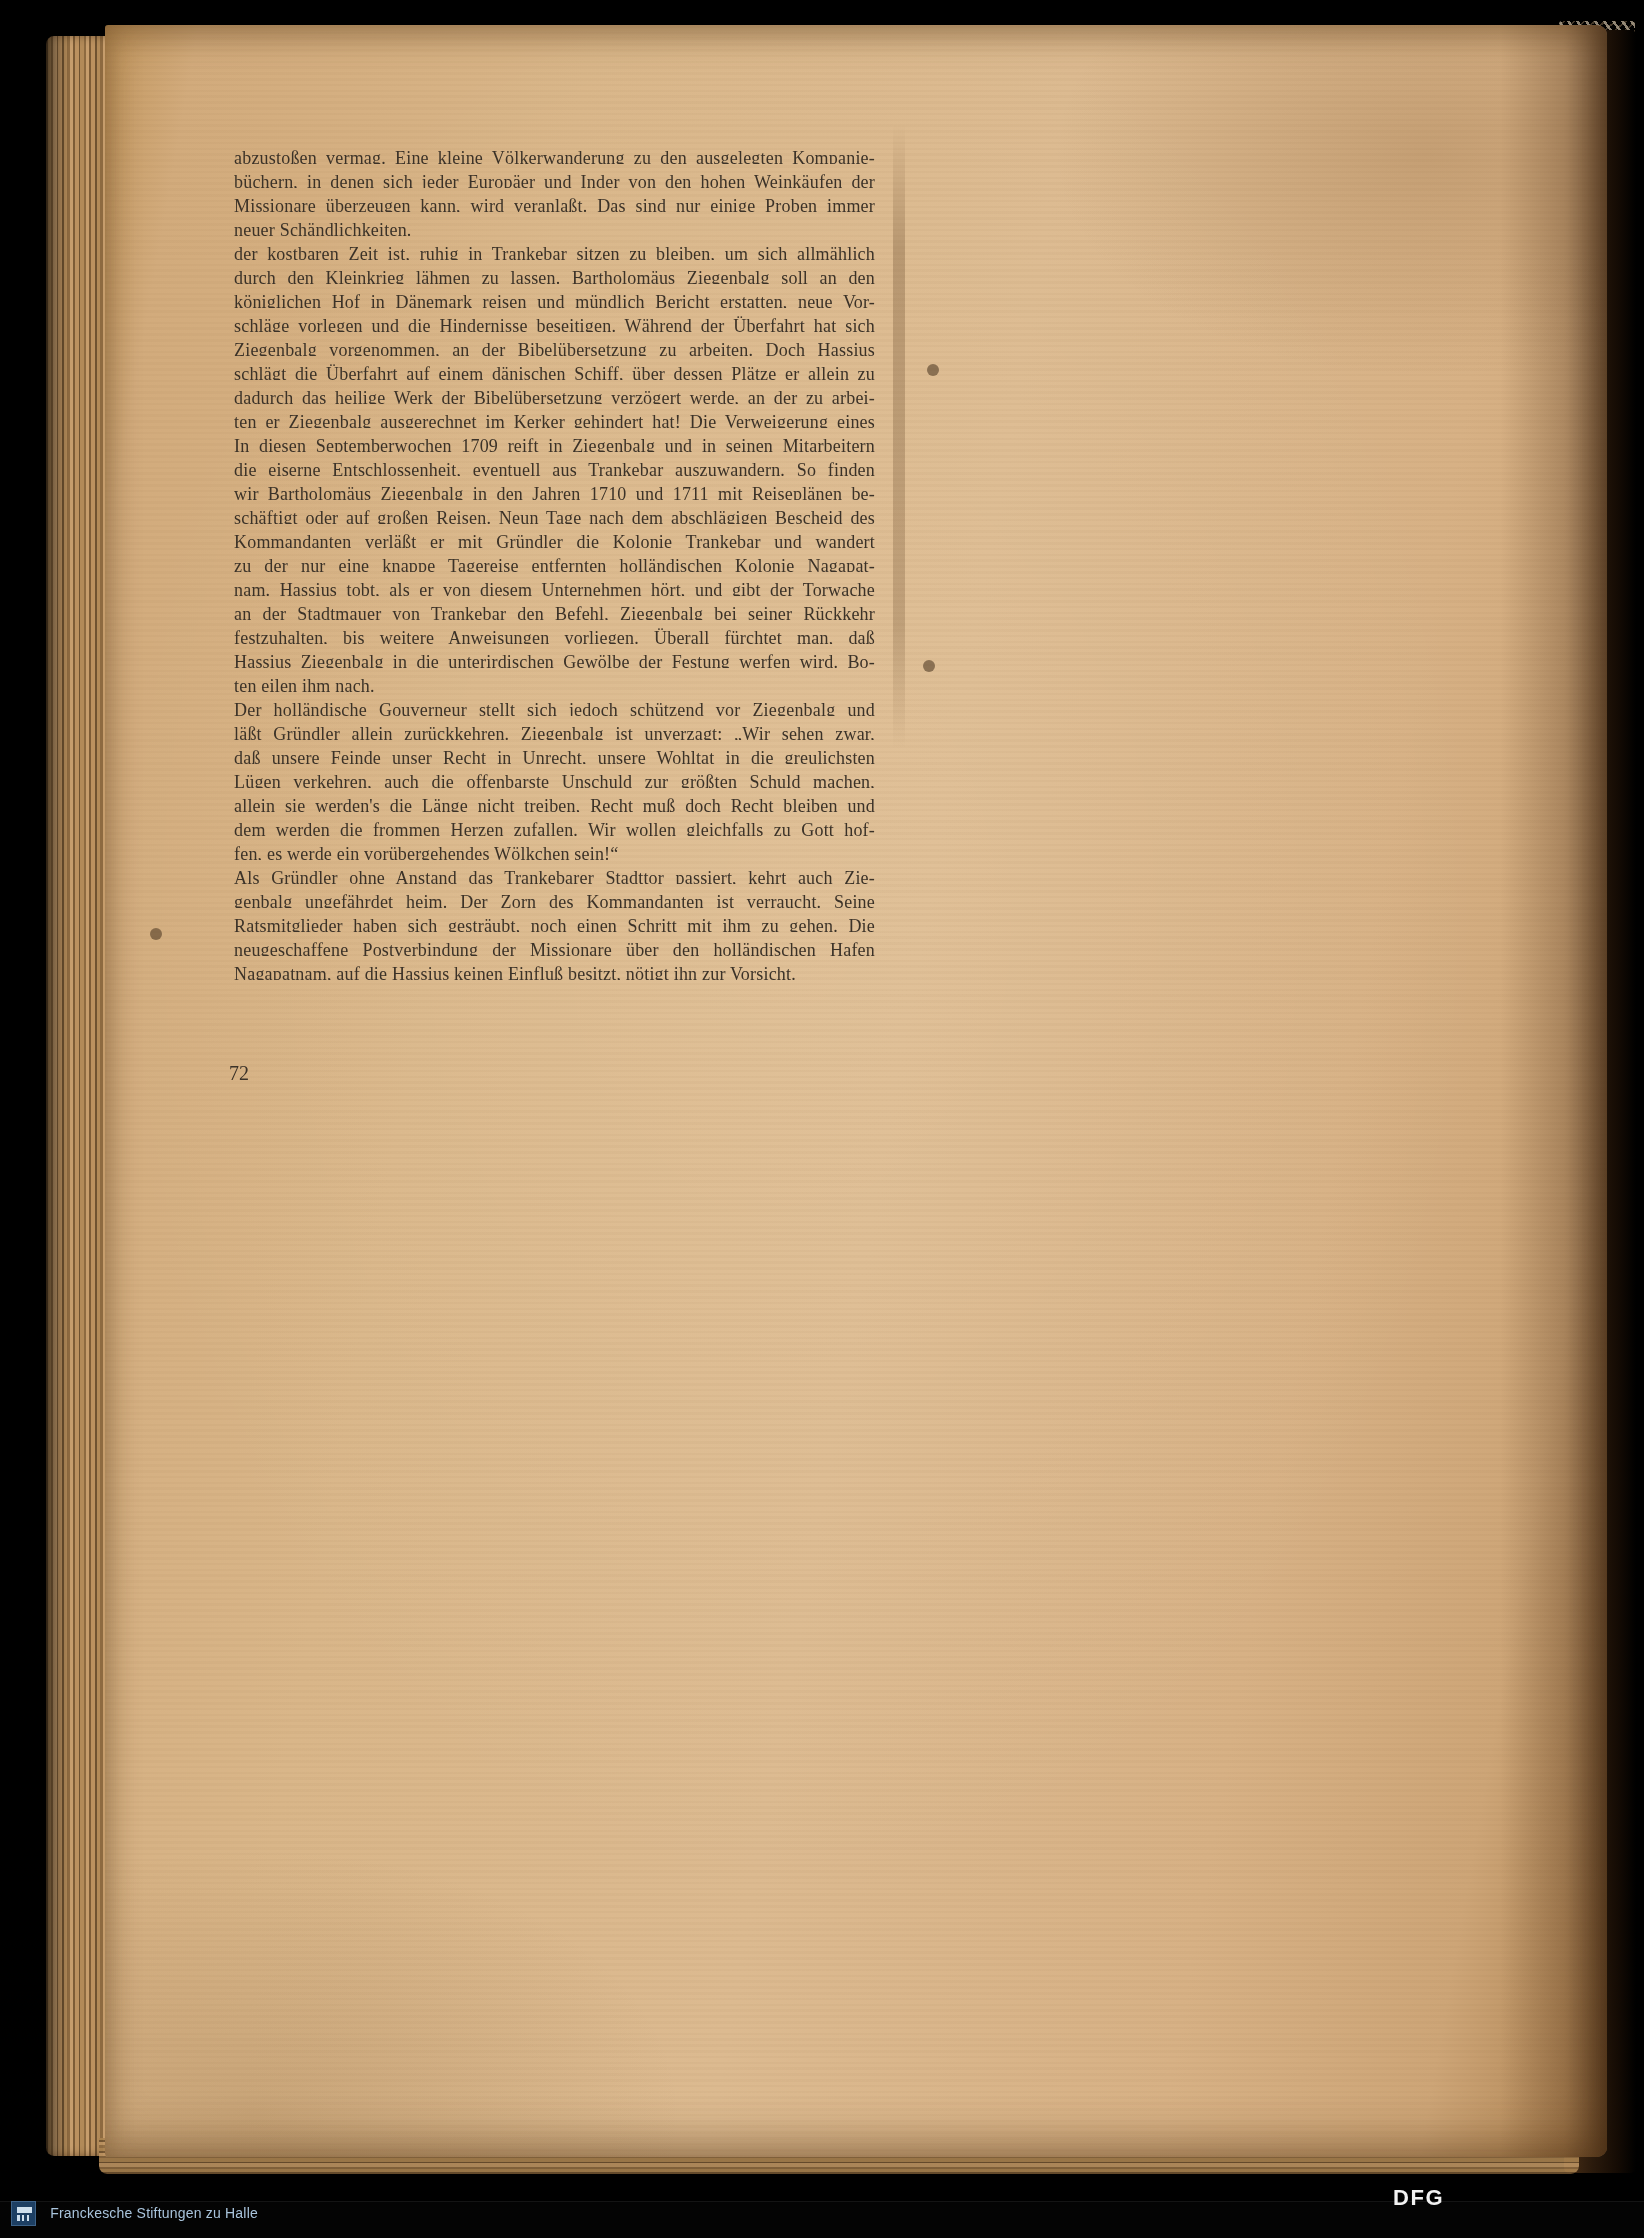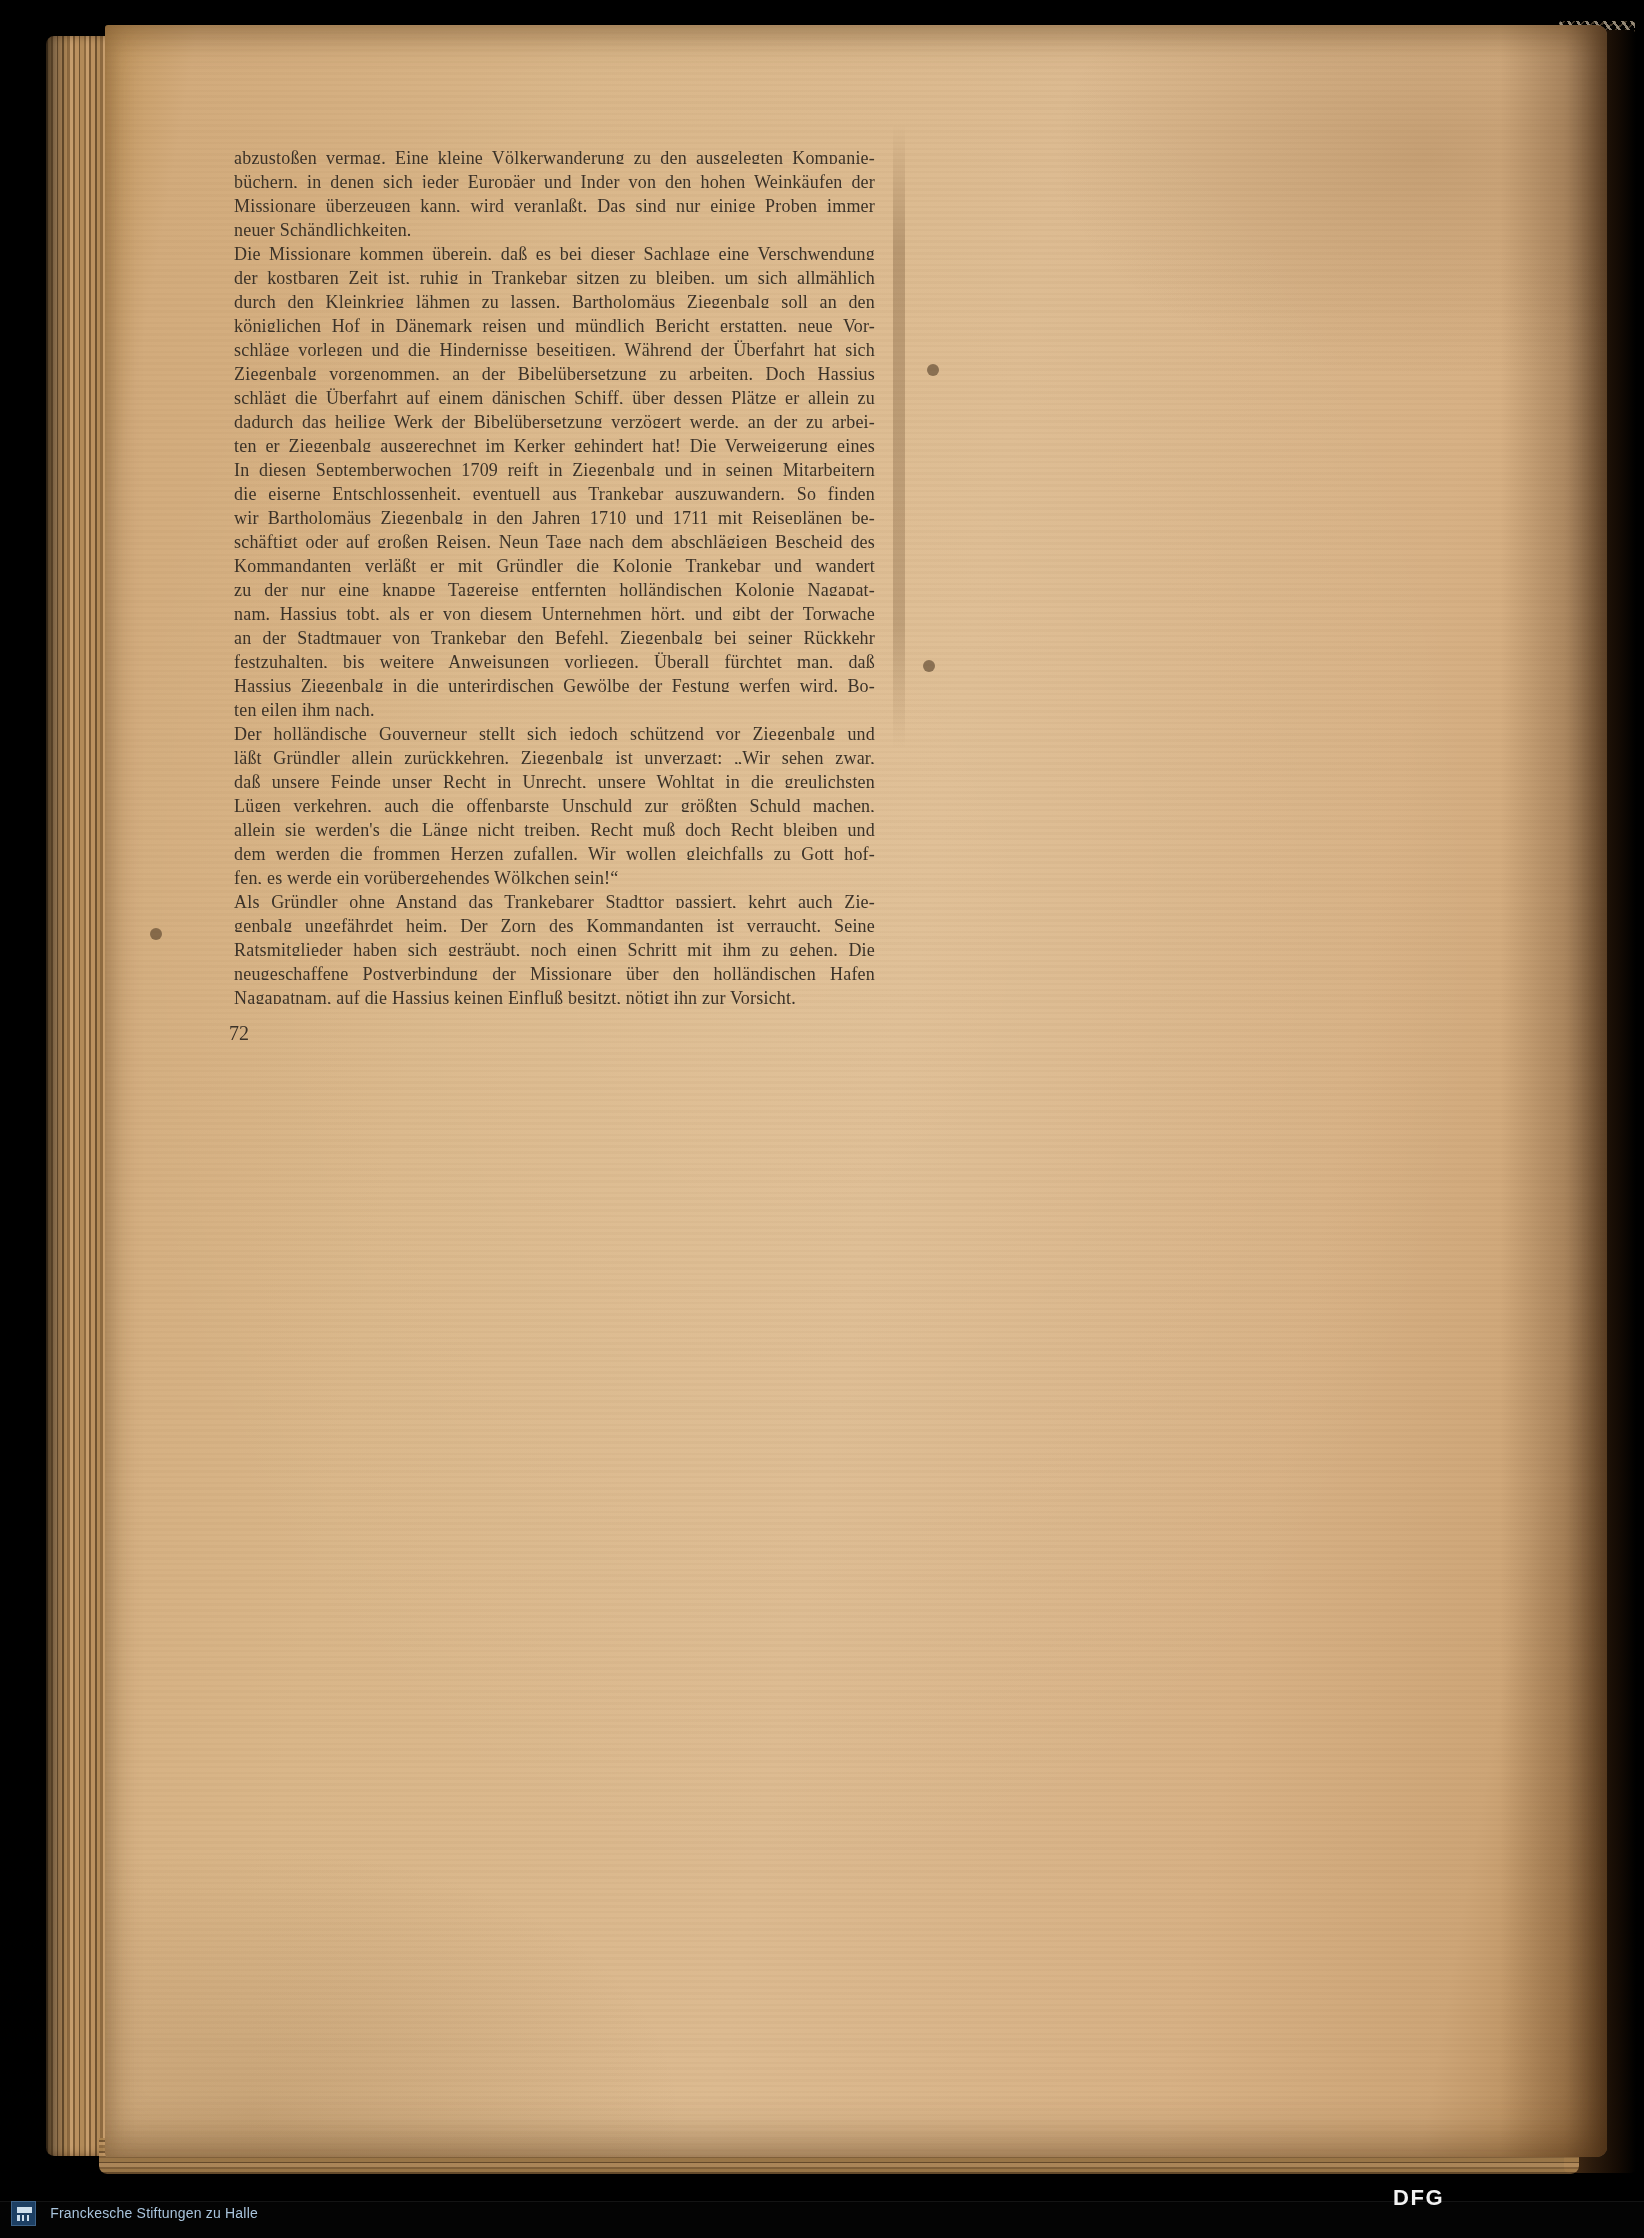--- a/index.html
+++ b/index.html
@@ -97,21 +97,21 @@
   }
   .line {
     height: 24px;
     overflow: hidden;
     text-align: justify;
     text-align-last: justify;
   }
   .line.last { text-align-last: left; }
 
   .page-number {
-    position: absolute; left: 118px; top: 991px; 
+    position: absolute; left: 118px; top: 1031px; 
     font-size: 20px;
     color: var(--ink, #3b3228);
   }
 
   
   .crease {
     position: absolute; left: 788px; top: 99px;
     width: 1.6px; height: 625px;
     background: linear-gradient(180deg, rgba(100,70,40,.0), rgba(100,70,40,.3) 20%, rgba(100,70,40,.25) 80%, rgba(100,70,40,0));
   }
@@ -179,21 +179,20 @@
     <div class="crease"></div>
     <div class="speck s1"></div>
     <div class="speck s2"></div>
     <div class="speck s3"></div>
 
     <div class="text-block">
         <div class="line">abzustoßen vermag. Eine kleine Völkerwanderung zu den ausgelegten Kompanie-</div>
         <div class="line">büchern, in denen sich jeder Europäer und Inder von den hohen Weinkäufen der</div>
         <div class="line">Missionare überzeugen kann, wird veranlaßt. Das sind nur einige Proben immer</div>
         <div class="line last">neuer Schändlichkeiten.</div>
-        <div class="line">Die Missionare kommen überein, daß es bei dieser Sachlage eine Verschwendung</div>
         <div class="line">der kostbaren Zeit ist, ruhig in Trankebar sitzen zu bleiben, um sich allmählich</div>
         <div class="line">durch den Kleinkrieg lähmen zu lassen. Bartholomäus Ziegenbalg soll an den</div>
         <div class="line">königlichen Hof in Dänemark reisen und mündlich Bericht erstatten, neue Vor-</div>
         <div class="line">schläge vorlegen und die Hindernisse beseitigen. Während der Überfahrt hat sich</div>
         <div class="line">Ziegenbalg vorgenommen, an der Bibelübersetzung zu arbeiten. Doch Hassius</div>
         <div class="line">schlägt die Überfahrt auf einem dänischen Schiff, über dessen Plätze er allein zu</div>
         <div class="line">dadurch das heilige Werk der Bibelübersetzung verzögert werde, an der zu arbei-</div>
         <div class="line">ten er Ziegenbalg ausgerechnet im Kerker gehindert hat! Die Verweigerung eines</div>
         <div class="line">In diesen Septemberwochen 1709 reift in Ziegenbalg und in seinen Mitarbeitern</div>
         <div class="line">die eiserne Entschlossenheit, eventuell aus Trankebar auszuwandern. So finden</div>

